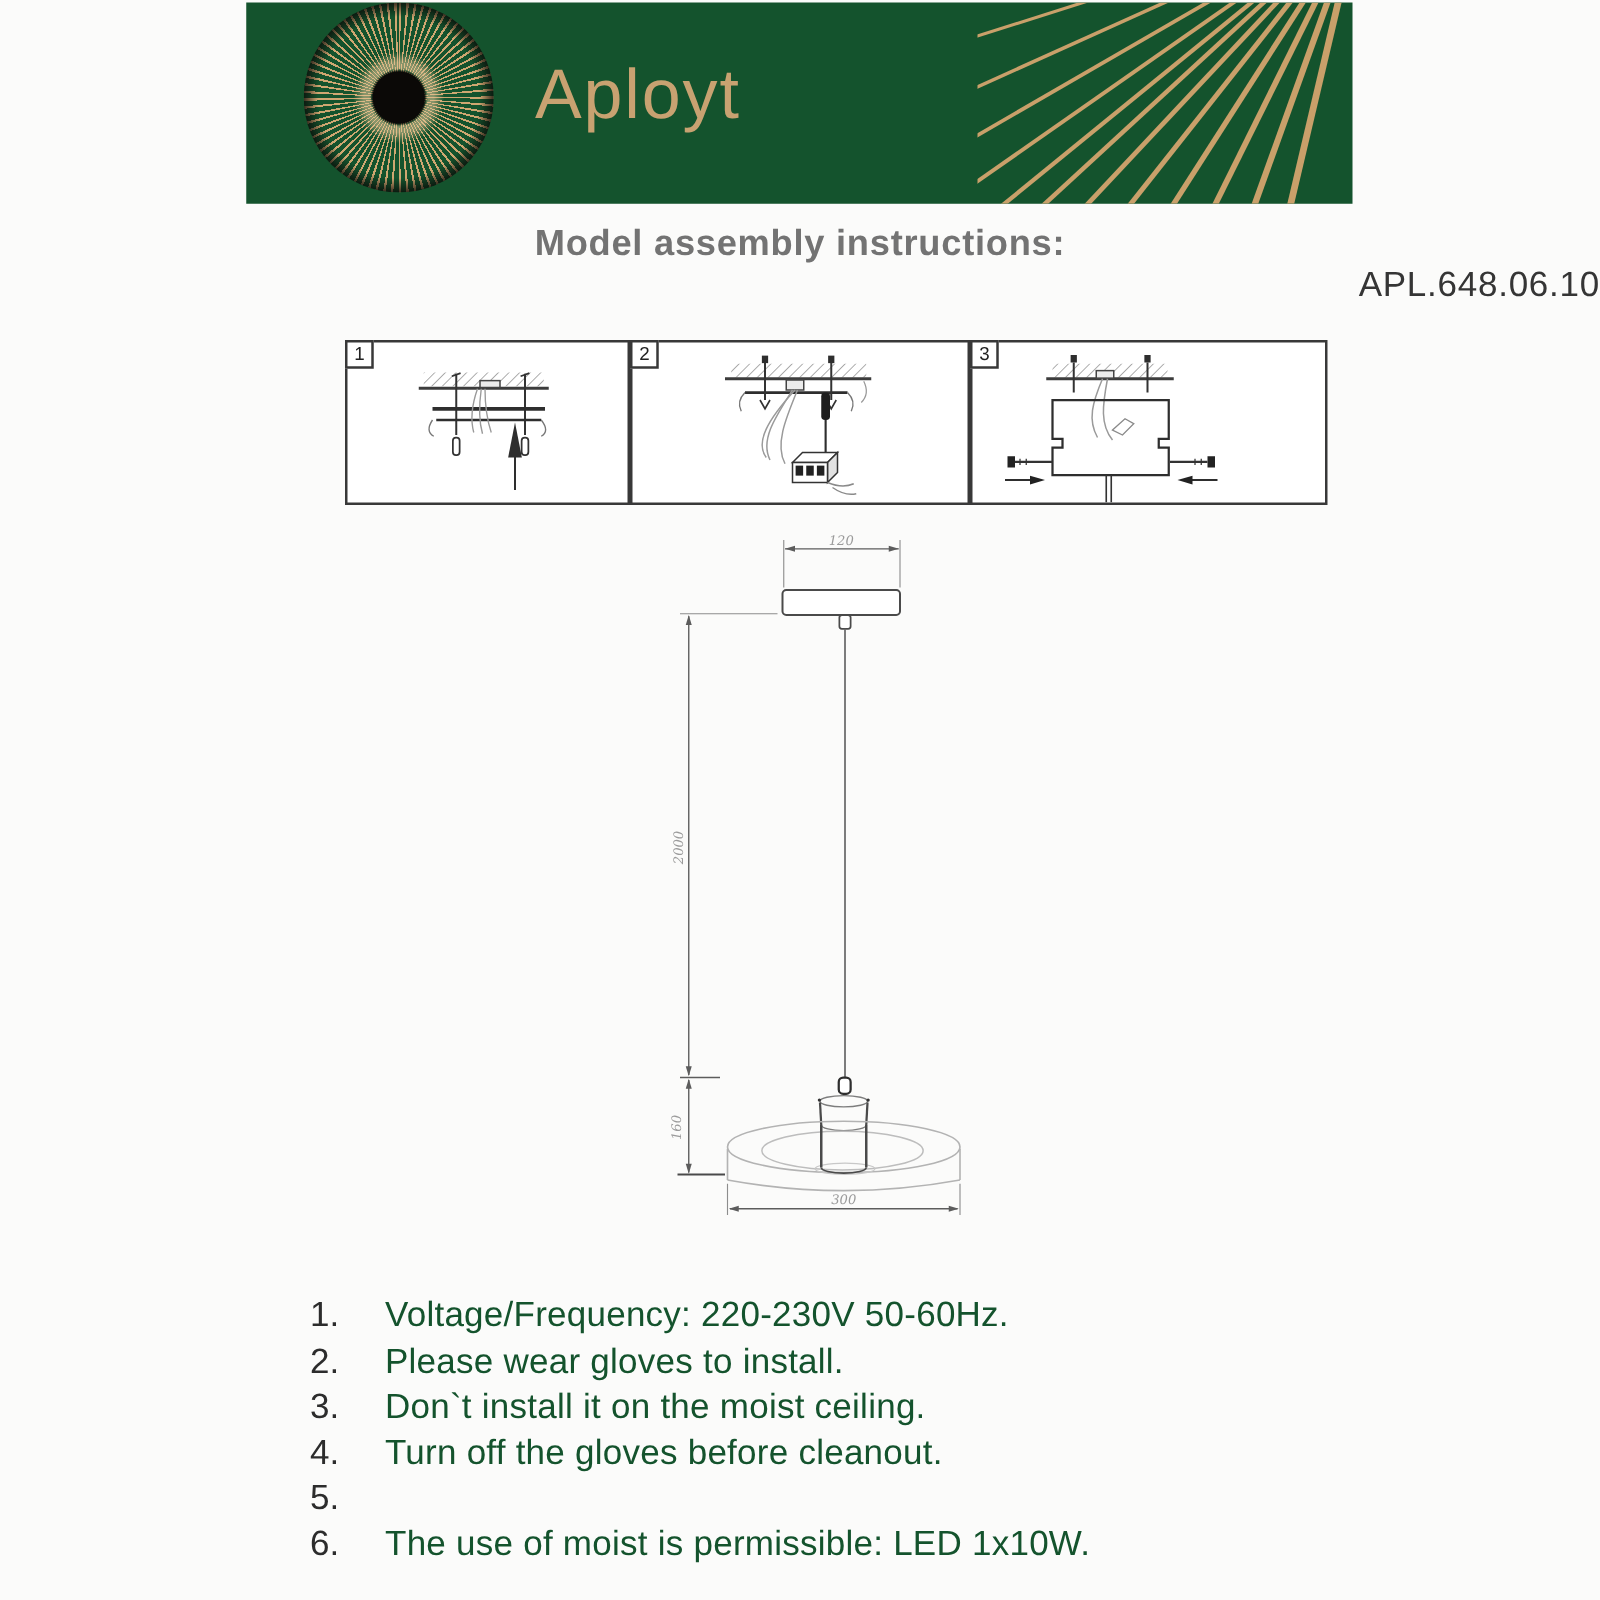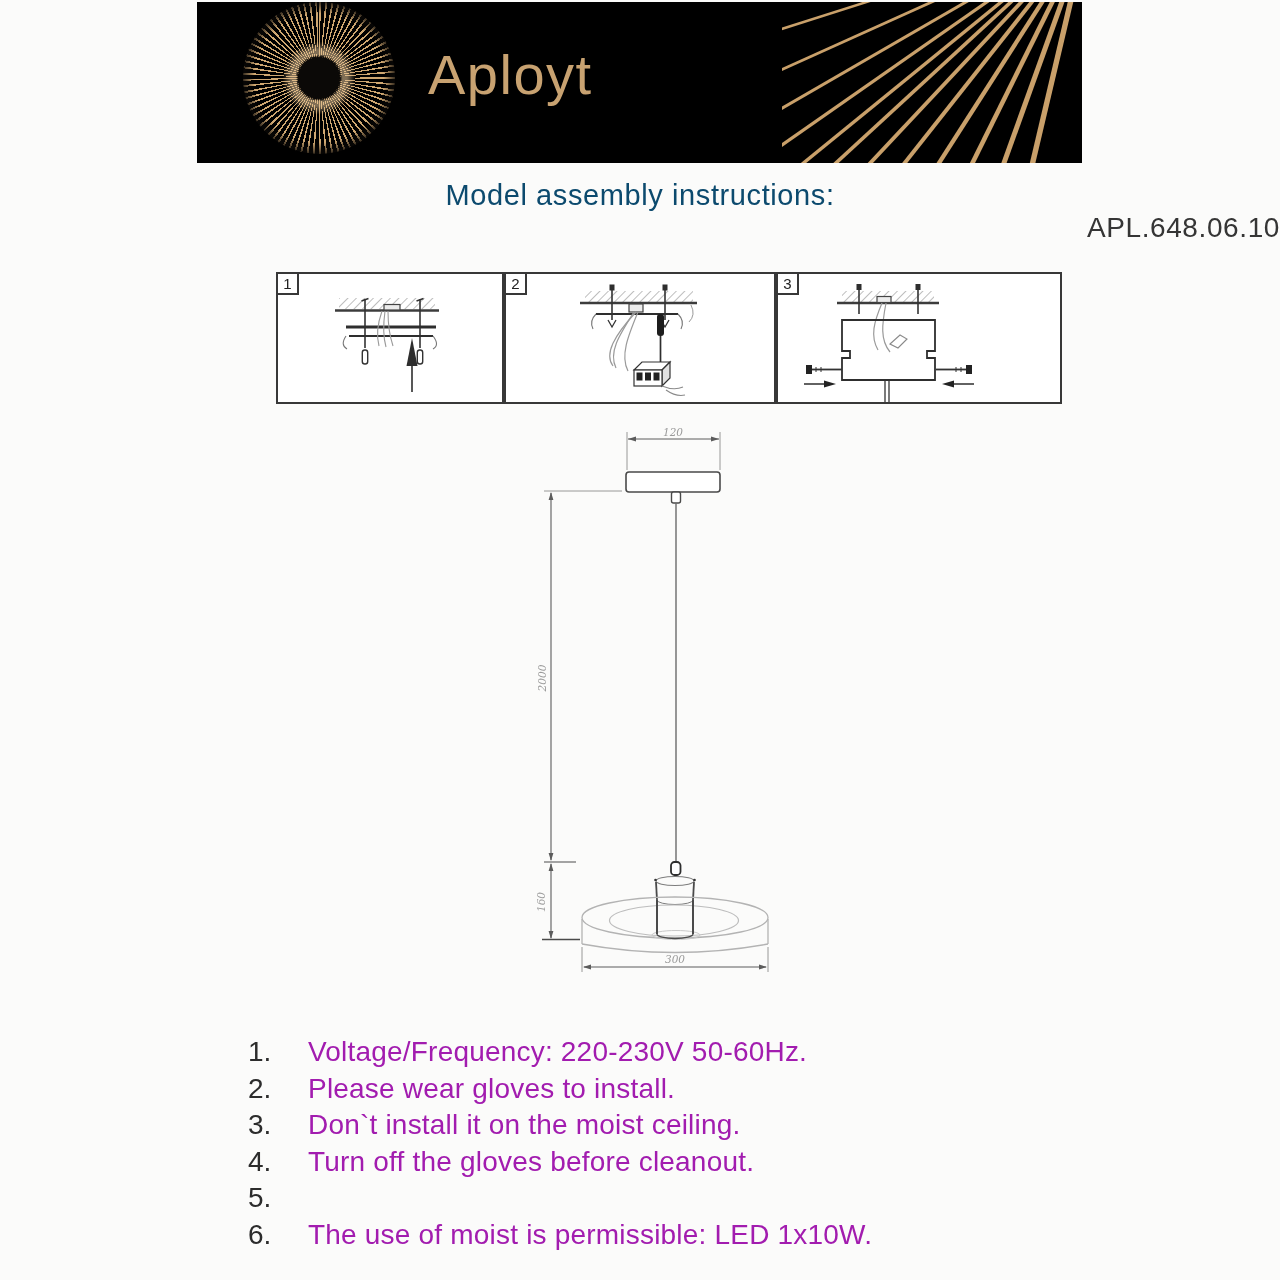--- a/index.html
+++ b/index.html
@@ -5,39 +5,39 @@
   html,body{margin:0;padding:0;}
   body{
     width:1280px;height:1280px;position:relative;
     background:#fbfbfa;
     font-family:"Liberation Sans", sans-serif;
     overflow:hidden;
   }
   
   .banner{
     position:absolute;left:197px;top:2px;width:885px;height:161px;
-    background:#000000;overflow:hidden;
+    background:#14532d;overflow:hidden;
   }
   .sunburst{
     position:absolute;left:46px;top:0px;width:152px;height:152px;border-radius:50%;
     background:
       radial-gradient(circle, rgba(11,9,7,1) 0 19%, rgba(11,9,7,0) 21% 55%, rgba(11,9,7,0) 60%, rgba(11,9,7,1) 74%),
       radial-gradient(circle, rgba(0,0,0,0) 0 19%, rgba(236,203,156,0.55) 22% 26%, rgba(0,0,0,0) 34%),
       repeating-conic-gradient(#cfa771 0deg 1.5deg, rgba(11,9,7,0) 1.5deg 4.7deg);
   }
   .brand{
     position:absolute;left:231px;top:40px;
     font-size:56px;color:#c8a271;letter-spacing:1.5px;font-weight:400;
     font-family:"Liberation Sans", sans-serif;
   }
   .rays{position:absolute;right:0;top:0;}
   
   .title-line1{
     position:absolute;left:0;top:179px;width:100%;text-align:center;
-    font-size:29px;color:#0c4a6e;letter-spacing:0.6px;
+    font-size:29px;color:#737373;letter-spacing:0.6px;font-weight:bold;
   }
   .title-line2{
     position:absolute;left:0;top:212px;width:100%;text-align:right;
     font-size:28px;color:#353535;letter-spacing:0.6px;
   }
   
   .panels{
     position:absolute;left:276px;top:272px;width:786px;height:132px;
     display:flex;
   }
@@ -56,21 +56,21 @@
   
   .techdraw{position:absolute;left:520px;top:420px;}
   .dimtxt{
     font-family:"DejaVu Serif", serif;font-style:italic;
     font-size:10.5px;fill:#9b9b9b;
   }
   
   .instructions{position:absolute;left:248px;top:1034px;width:940px;}
   .inst-row{display:flex;line-height:36.5px;}
   .inst-num{width:60px;font-size:28px;color:#2c2c2c;flex:none;}
-  .inst-txt{font-size:28px;color:#a21caf;letter-spacing:0.2px;white-space:nowrap;}
+  .inst-txt{font-size:28px;color:#14532d;letter-spacing:0.2px;white-space:nowrap;}
 </style>
 </head>
 <body>
 
 <div class="banner">
   <div class="sunburst"></div>
   <div class="brand">Aployt</div>
   <svg class="rays" width="300" height="161" viewBox="0 0 300 161">
     <g stroke="#c9a06a" fill="none">
       <line x1="305" y1="-70" x2="-10" y2="30" stroke-width="2.5"></line>

